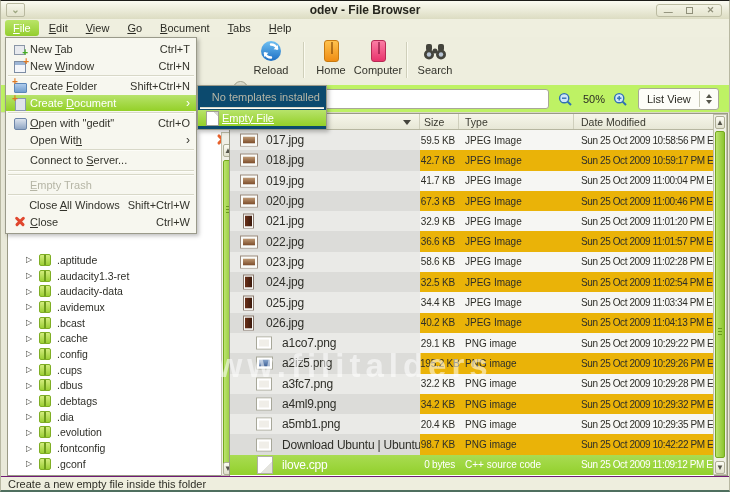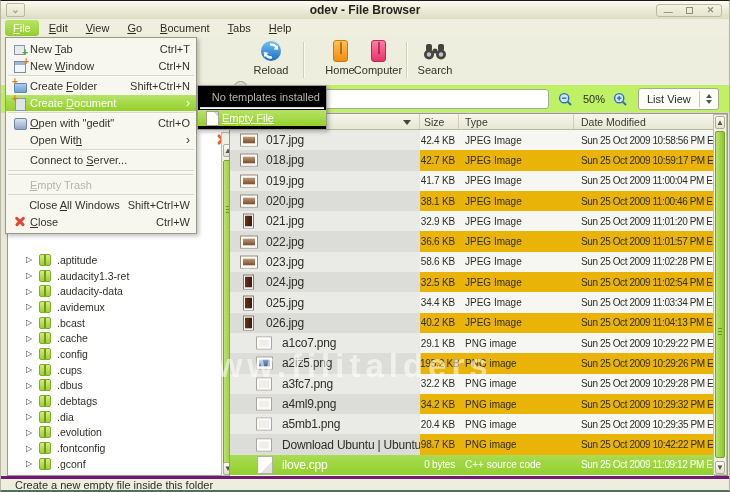--- a/index.html
+++ b/index.html
@@ -124,37 +124,37 @@
   .t-png .fname{margin-left:52px;}
   .t-pngb .thumb{left:27px;width:15px;height:11px;border:2px solid #fff;
     box-shadow:0 0 0 1px #a8a89a;background:linear-gradient(#8aa6cc,#3c5f96);}
   .t-pngb .fname{margin-left:52px;}
   .t-paper .thumb{left:28px;width:14px;height:16px;box-shadow:0 0 0 1px #b0b0a4;
     background:linear-gradient(135deg,#fff 60%,#e4e4de 61%);}
   .t-paper .fname{margin-left:52px;}
 
   
   .statusbar{position:absolute;left:0;top:475px;width:100%;height:15px;background:#eeeede;
-    border-top:3px solid #701a75;display:flex;align-items:center;padding-left:14px;color:#2e2e26;}
+    border-top:1px solid #701a75;display:flex;align-items:center;padding-left:7px;color:#2e2e26;}
 
   
   .file-menu{position:absolute;left:4px;top:36px;width:192px;background:#f7f7ef;
     border:1px solid #9a9a8a;box-shadow:2px 2px 4px rgba(0,0,0,.25);z-index:30;padding:3px 0;}
   .menu-item{height:16.5px;display:flex;align-items:center;padding:0 6px 0 4px;color:#33332b;}
   .menu-item .mi-icon{width:20px;display:flex;align-items:center;justify-content:center;}
   .menu-item .mi-label{flex:1;white-space:nowrap;}
   .menu-item .mi-accel{margin-left:8px;white-space:nowrap;}
   .menu-item .mi-arrow{margin-left:8px;font-size:12px;line-height:10px;color:#3a3a32;}
   .menu-item.highlight{background:linear-gradient(#b7e36b,#94d028);color:#fff;}
   .menu-item.highlight .mi-arrow{color:#fff;}
   .menu-item.disabled{color:#b5b5a5;}
   .menu-sep{height:4px;position:relative;}
   .menu-sep::after{content:"";position:absolute;left:2px;right:2px;top:1px;height:1px;background:#d8d8c8;
     box-shadow:0 1px 0 #fdfdf8;}
-  .submenu{position:absolute;left:196px;top:84px;width:130px;background:#000000;
+  .submenu{position:absolute;left:196px;top:84px;width:130px;background:#0c4a6e;
     border:1px solid #9a9a8a;box-shadow:2px 2px 4px rgba(0,0,0,.25);z-index:31;padding:3px 0;}
 
   
   .mi13{width:14px;height:14px;position:relative;}
   .i-newtab::before{content:"";position:absolute;left:1px;top:3px;width:9px;height:8px;background:#e8eaee;border:1px solid #8a96a6;}
   .i-newtab::after{content:"+";position:absolute;right:-1px;bottom:-2px;color:#44ae22;font-weight:bold;font-size:10px;}
   .i-newwin::before{content:"";position:absolute;left:1px;top:2px;width:10px;height:10px;background:linear-gradient(#9db6d6 2.5px,#f4f6fa 2.5px);border:1px solid #7d8da4;}
   .i-newwin::after{content:"+";position:absolute;right:-2px;top:-3px;color:#e07820;font-weight:bold;font-size:10px;}
   .i-folderplus::before{content:"";position:absolute;left:1px;top:4px;width:11px;height:8px;background:linear-gradient(#aecbec,#729ecd);border:1px solid #5b86b8;border-radius:1px;}
   .i-folderplus::after{content:"+";position:absolute;left:-1px;top:-3px;color:#e07820;font-weight:bold;font-size:10px;}
@@ -210,21 +210,21 @@
           <circle cx="11" cy="11" r="10" fill="url(#gb)"></circle>
           <path d="M11 4.5 A6.5 6.5 0 0 1 17 8.5" stroke="#fff" stroke-width="2.4" fill="none" stroke-linecap="round"></path>
           <path d="M11 17.5 A6.5 6.5 0 0 1 5 13.5" stroke="#fff" stroke-width="2.4" fill="none" stroke-linecap="round"></path>
           <path d="M17.8 5 l0.4 4.8 -4.6 -0.6 z" fill="#fff"></path>
           <path d="M4.2 17 l-0.4 -4.8 4.6 0.6 z" fill="#fff"></path>
         </svg>
       </span>
       <span class="tlabel">Reload</span>
     </div>
     <div class="tool-sep" style="left:262px;"></div>
-    <div class="tool-btn" style="left:272px;">
+    <div class="tool-btn" style="left:263px;">
       <span class="ticon">
           <span class="door door-home"></span>
         </span>
       <span class="tlabel">Home</span>
     </div>
     <div class="tool-btn" style="left:310px;">
       <span class="ticon">
           <span class="door door-computer"></span>
         </span>
       <span class="tlabel">Computer</span>
@@ -378,21 +378,21 @@
           </div>
       </div>
 
       <div class="rows">
 
       <div class="row odd t-jpgl">
             <div class="c-name">
               <div class="thumb"></div>
               <span class="fname">017.jpg</span>
             </div>
-            <div class="c-size">42.4 KB</div>
+            <div class="c-size">59.5 KB</div>
             <div class="c-type">JPEG Image</div>
             <div class="c-date">Sun 25 Oct 2009 10:58:56 PM EET</div>
           </div>
           <div class="row even t-jpgl">
             <div class="c-name">
               <div class="thumb"></div>
               <span class="fname">018.jpg</span>
             </div>
             <div class="c-size">42.7 KB</div>
             <div class="c-type">JPEG Image</div>
@@ -405,21 +405,21 @@
             </div>
             <div class="c-size">41.7 KB</div>
             <div class="c-type">JPEG Image</div>
             <div class="c-date">Sun 25 Oct 2009 11:00:04 PM EET</div>
           </div>
           <div class="row even t-jpgl">
             <div class="c-name">
               <div class="thumb"></div>
               <span class="fname">020.jpg</span>
             </div>
-            <div class="c-size">38.1 KB</div>
+            <div class="c-size">67.3 KB</div>
             <div class="c-type">JPEG Image</div>
             <div class="c-date">Sun 25 Oct 2009 11:00:46 PM EET</div>
           </div>
           <div class="row odd t-jpgp">
             <div class="c-name">
               <div class="thumb"></div>
               <span class="fname">021.jpg</span>
             </div>
             <div class="c-size">32.9 KB</div>
             <div class="c-type">JPEG Image</div>

